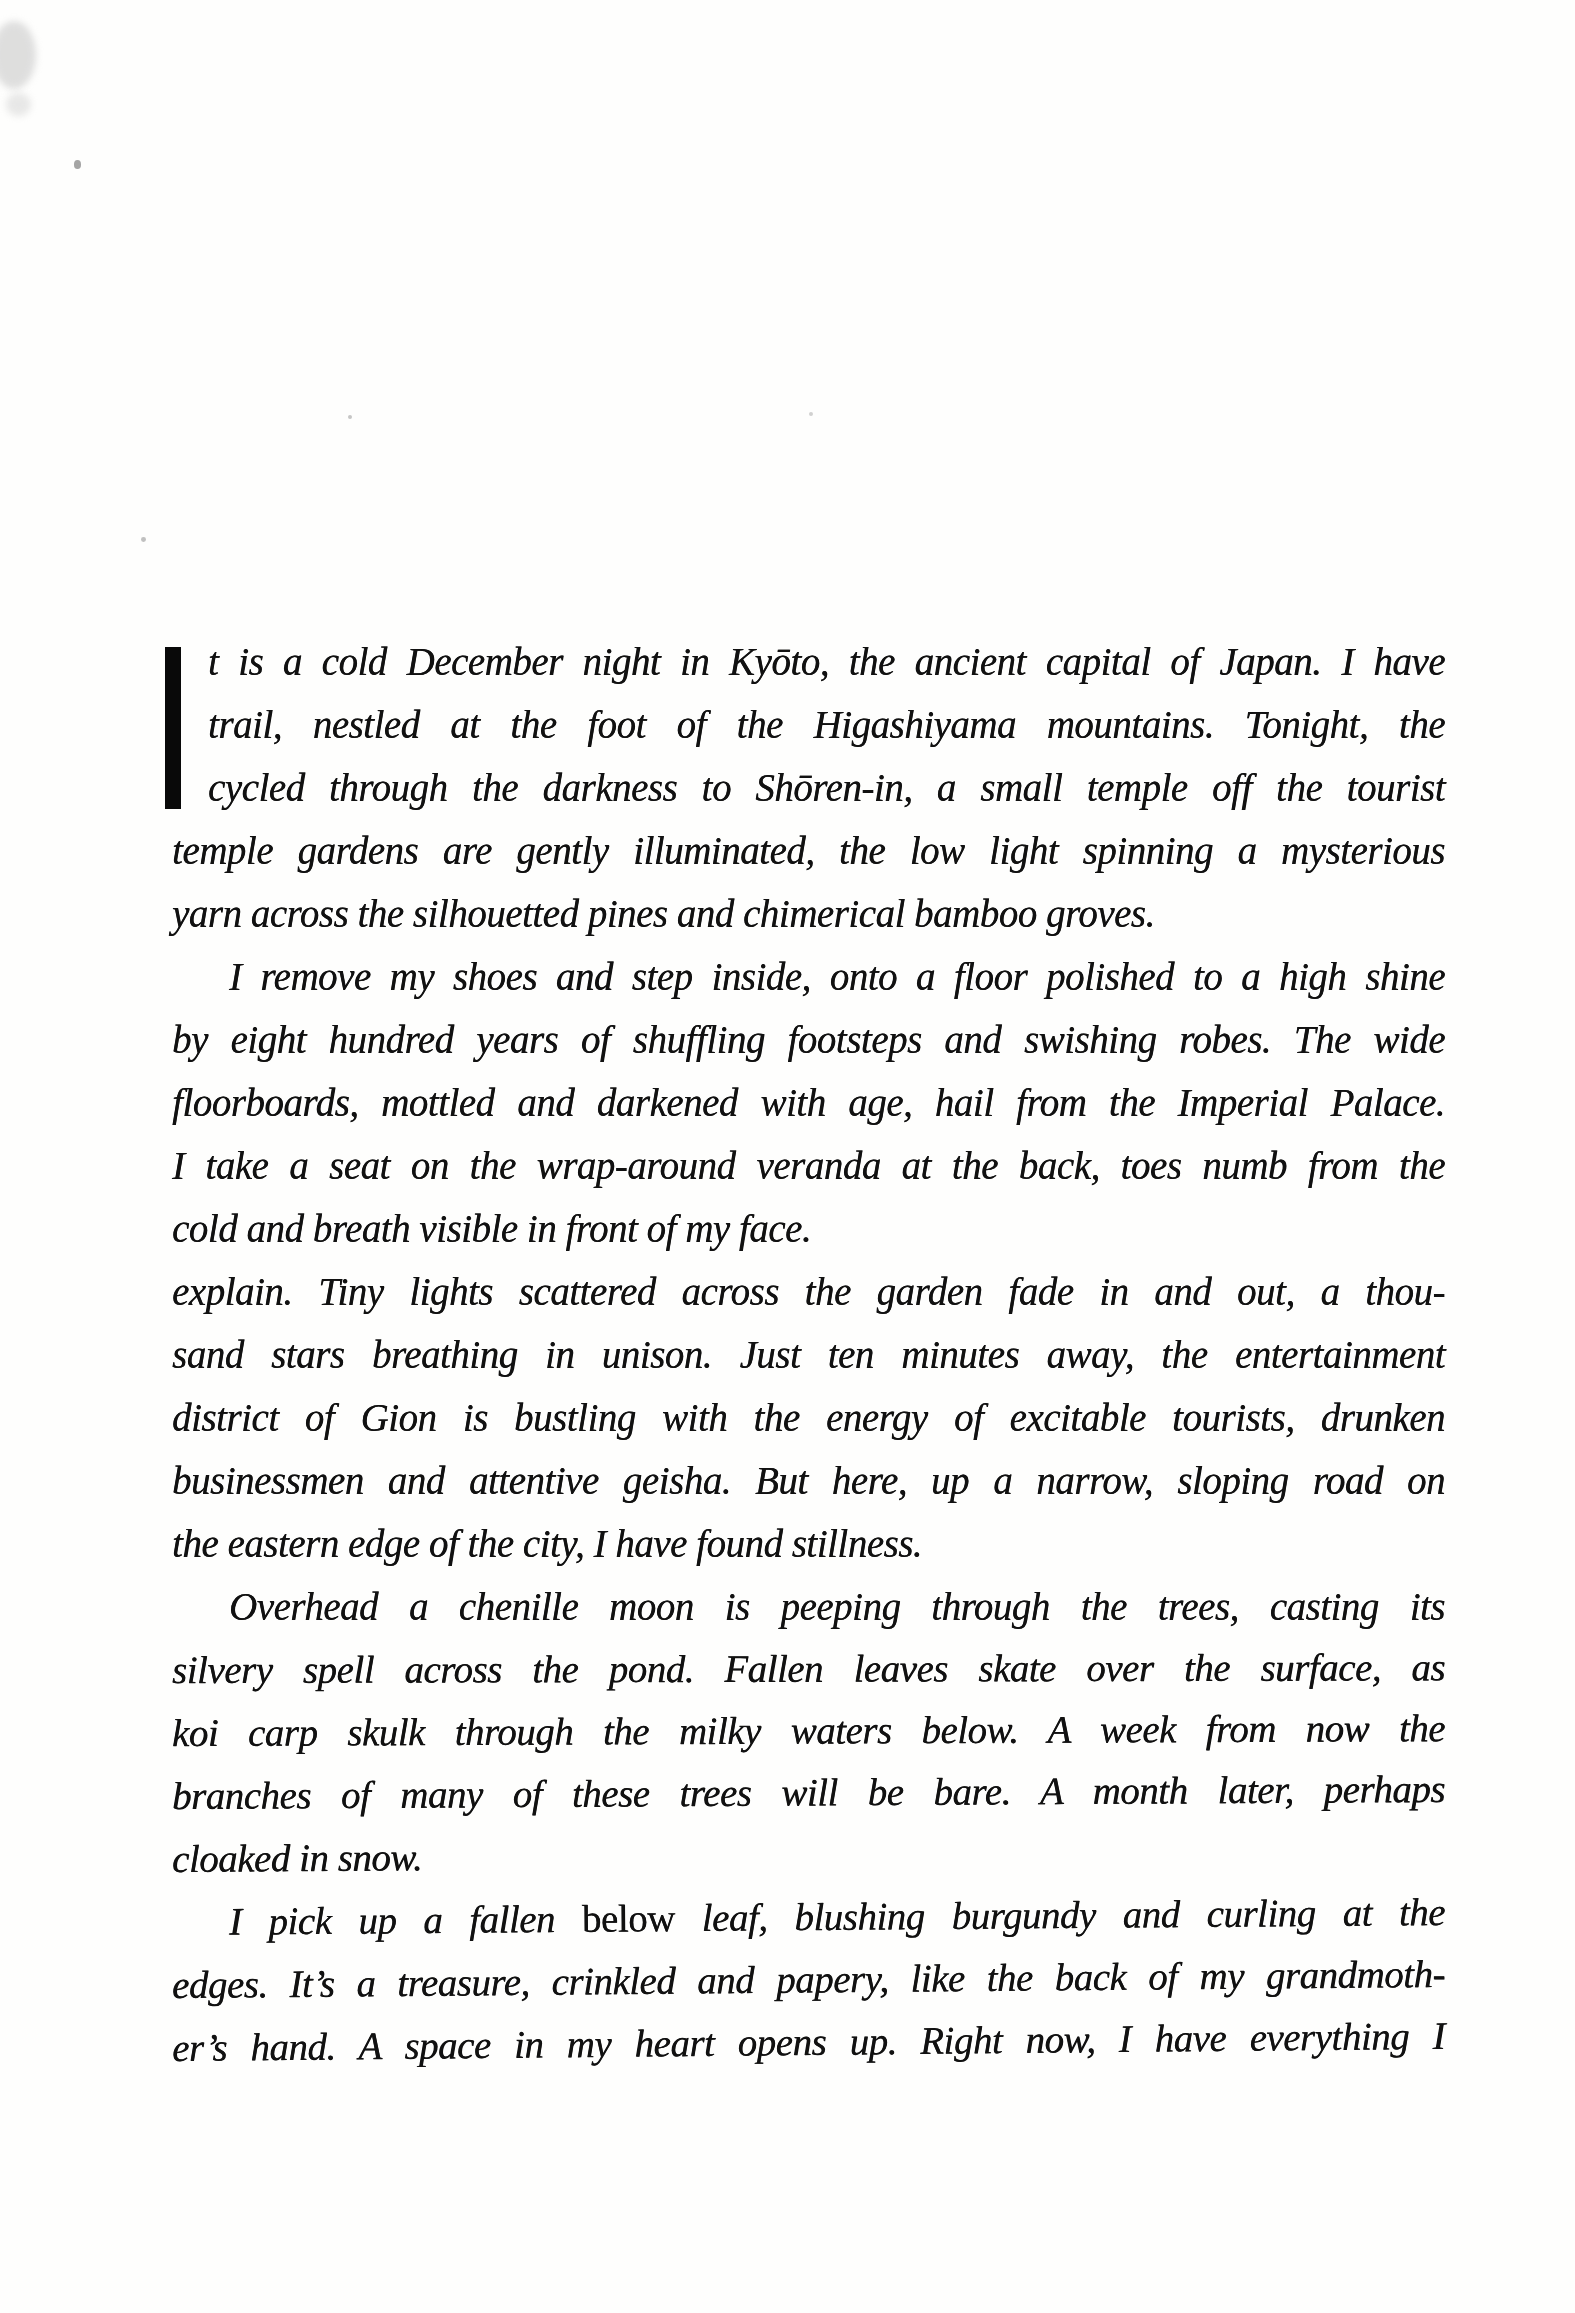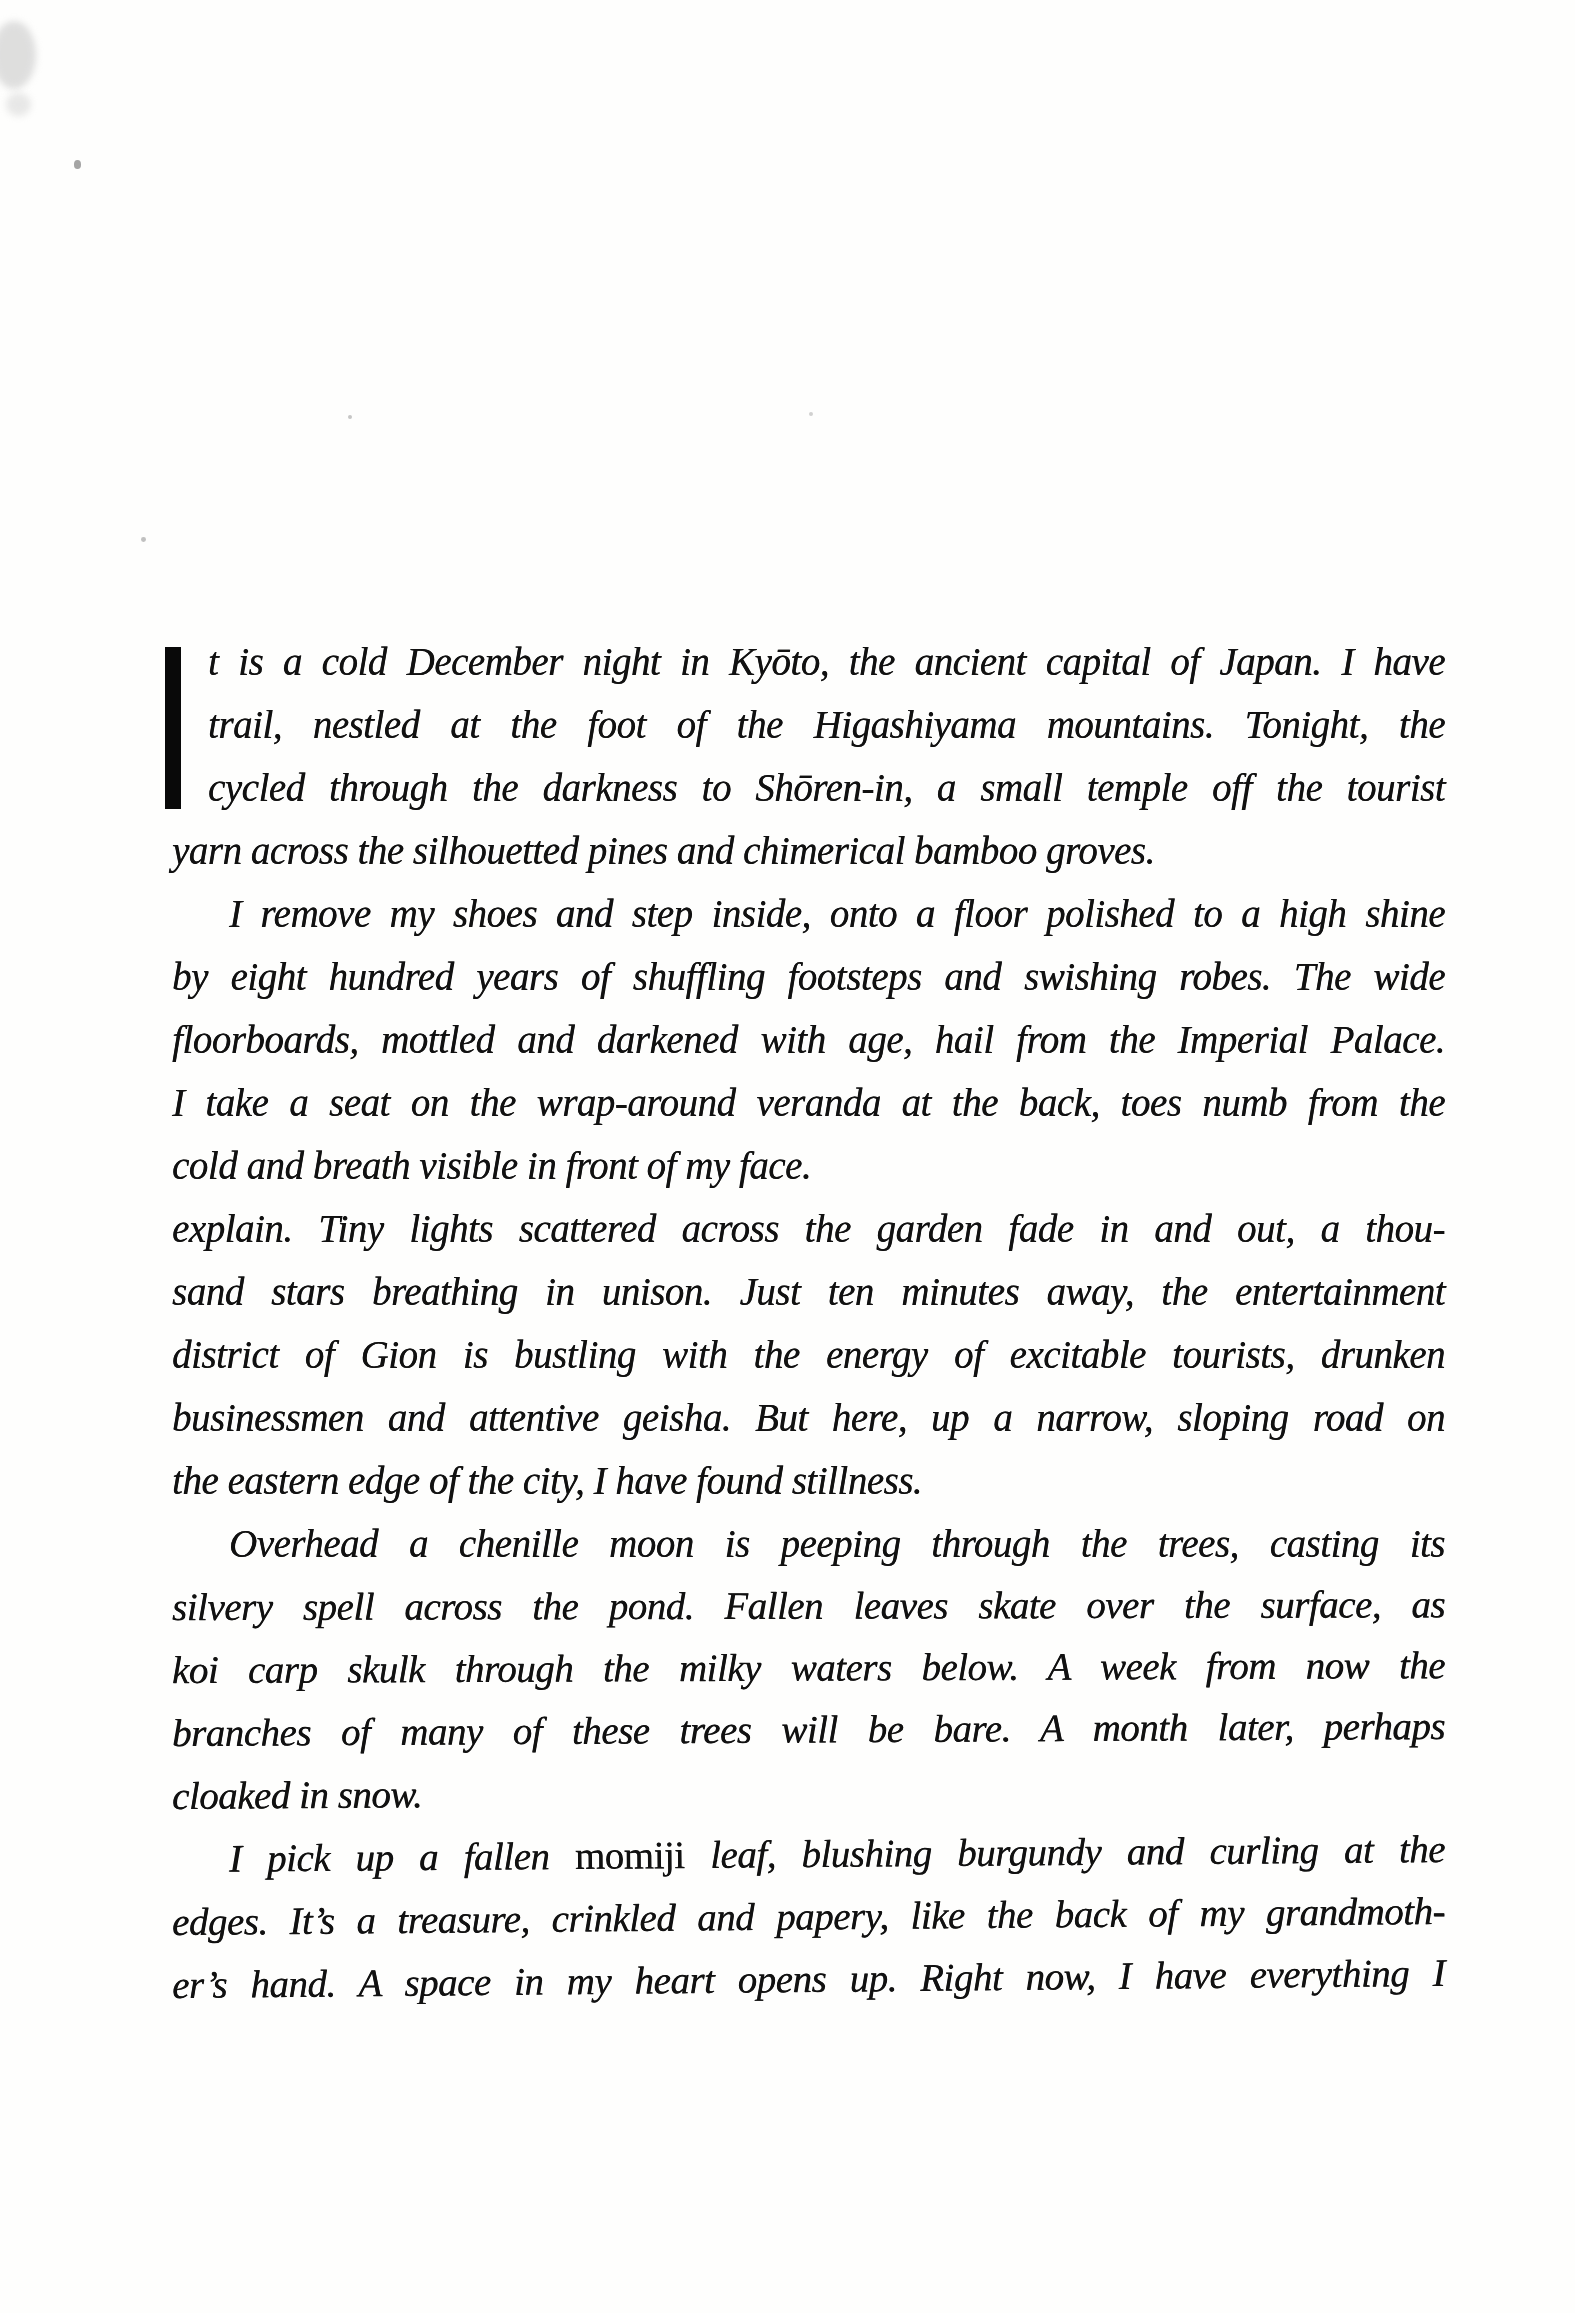--- a/index.html
+++ b/index.html
@@ -81,20 +81,21 @@
   <div class="speck d4"></div>
 
   <div class="textblock">
       <div class="para">
         <span class="dropcap-bar">
           <span class="dropcap-letter">I</span>
         </span>
         <div class="line" style="padding-left: 36px;">t is a cold December night in Kyōto, the ancient capital of Japan. I have</div>
         <div class="line" style="padding-left: 36px;">trail, nestled at the foot of the Higashiyama mountains. Tonight, the</div>
         <div class="line" style="padding-left: 36px;">cycled through the darkness to Shōren-in, a small temple off the tourist</div>
+        <div class="line">temple gardens are gently illuminated, the low light spinning a mysterious</div>
         <div class="line endline">yarn across the silhouetted pines and chimerical bamboo groves.</div>
       </div>
       <div class="para">
         <div class="line" style="padding-left: 57px;">I remove my shoes and step inside, onto a floor polished to a high shine</div>
         <div class="line">by eight hundred years of shuffling footsteps and swishing robes. The wide</div>
         <div class="line">floorboards, mottled and darkened with age, hail from the Imperial Palace.</div>
         <div class="line">I take a seat on the wrap-around veranda at the back, toes numb from the</div>
         <div class="line endline">cold and breath visible in front of my face.</div>
       </div>
       <div class="para">
@@ -105,19 +106,19 @@
         <div class="line endline">the eastern edge of the city, I have found stillness.</div>
       </div>
       <div class="para">
         <div class="line" style="padding-left: 57px;">Overhead a chenille moon is peeping through the trees, casting its</div>
         <div class="line" style="transform: rotate(-0.12deg);">silvery spell across the pond. Fallen leaves skate over the surface, as</div>
         <div class="line" style="transform: rotate(-0.22deg);">koi carp skulk through the milky waters below. A week from now the</div>
         <div class="line" style="transform: rotate(-0.32deg);">branches of many of these trees will be bare. A month later, perhaps</div>
         <div class="line endline" style="transform: rotate(-0.42deg);">cloaked in snow.</div>
       </div>
       <div class="para">
-        <div class="line" style="padding-left: 57px; transform: rotate(-0.45deg);"><span>I pick up a fallen </span><span class="roman">momiji</span><span> leaf, blushing burgundy and curling at the</span></div>
+        <div class="line" style="padding-left: 57px; transform: rotate(-0.45deg);"><span>I pick up a fallen </span><span class="roman">below</span><span> leaf, blushing burgundy and curling at the</span></div>
         <div class="line" style="transform: rotate(-0.5deg);">edges. It’s a treasure, crinkled and papery, like the back of my grandmoth-</div>
         <div class="line" style="transform: rotate(-0.55deg);">er’s hand. A space in my heart opens up. Right now, I have everything I</div>
       </div>
     </div>
 </div>
 
 
 </body></html>

